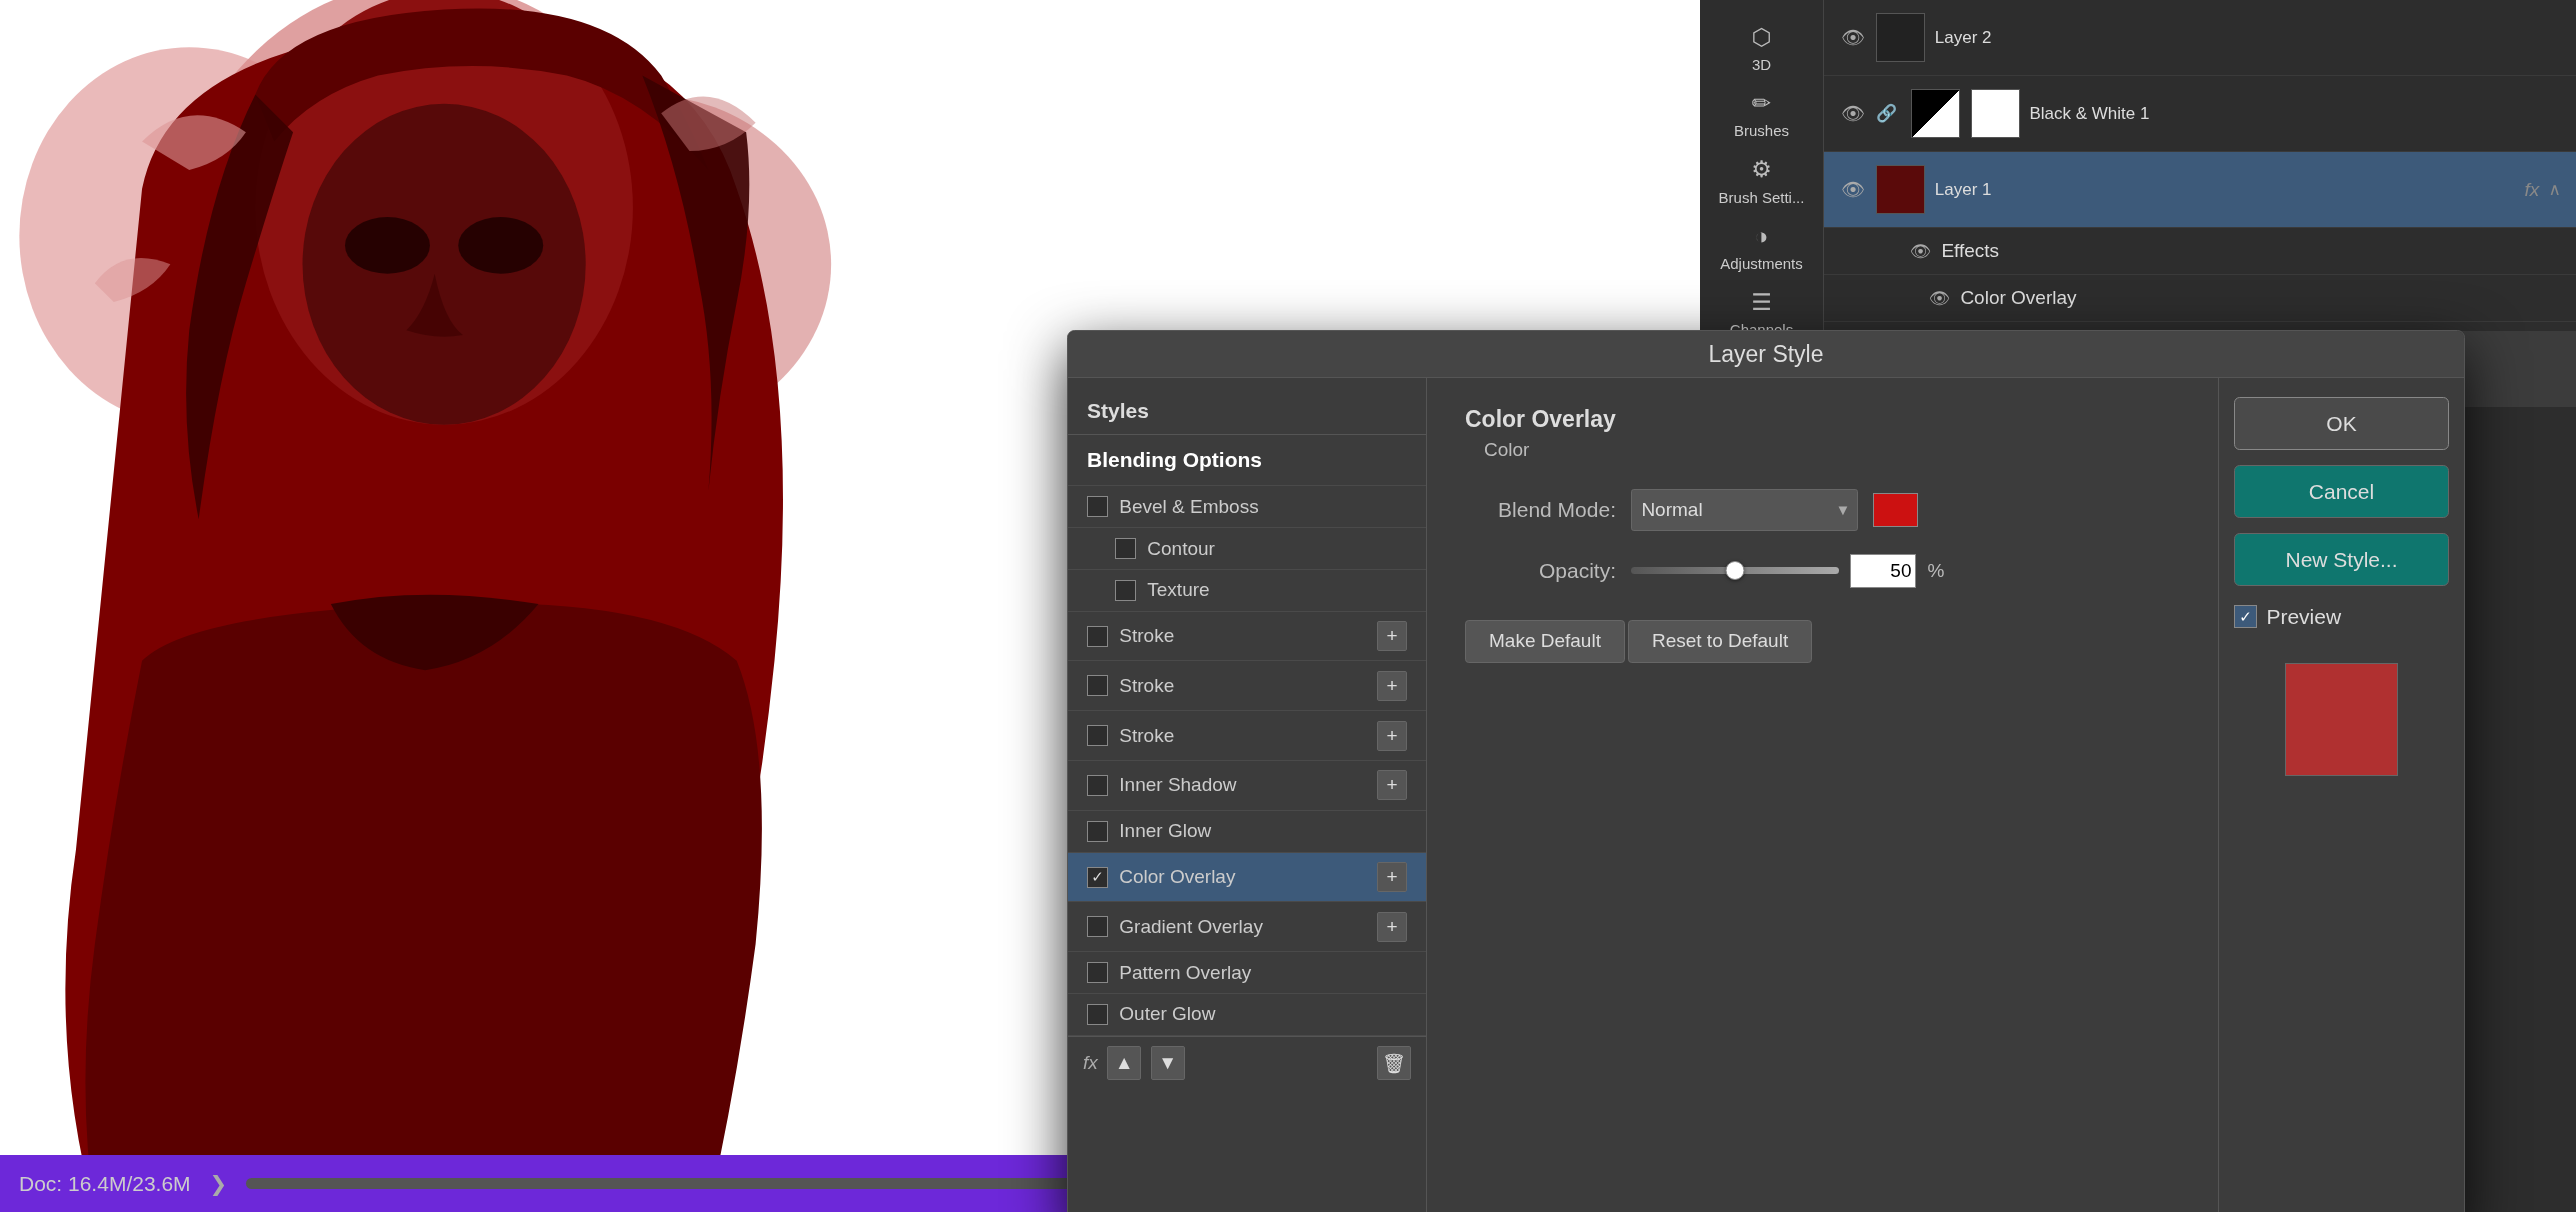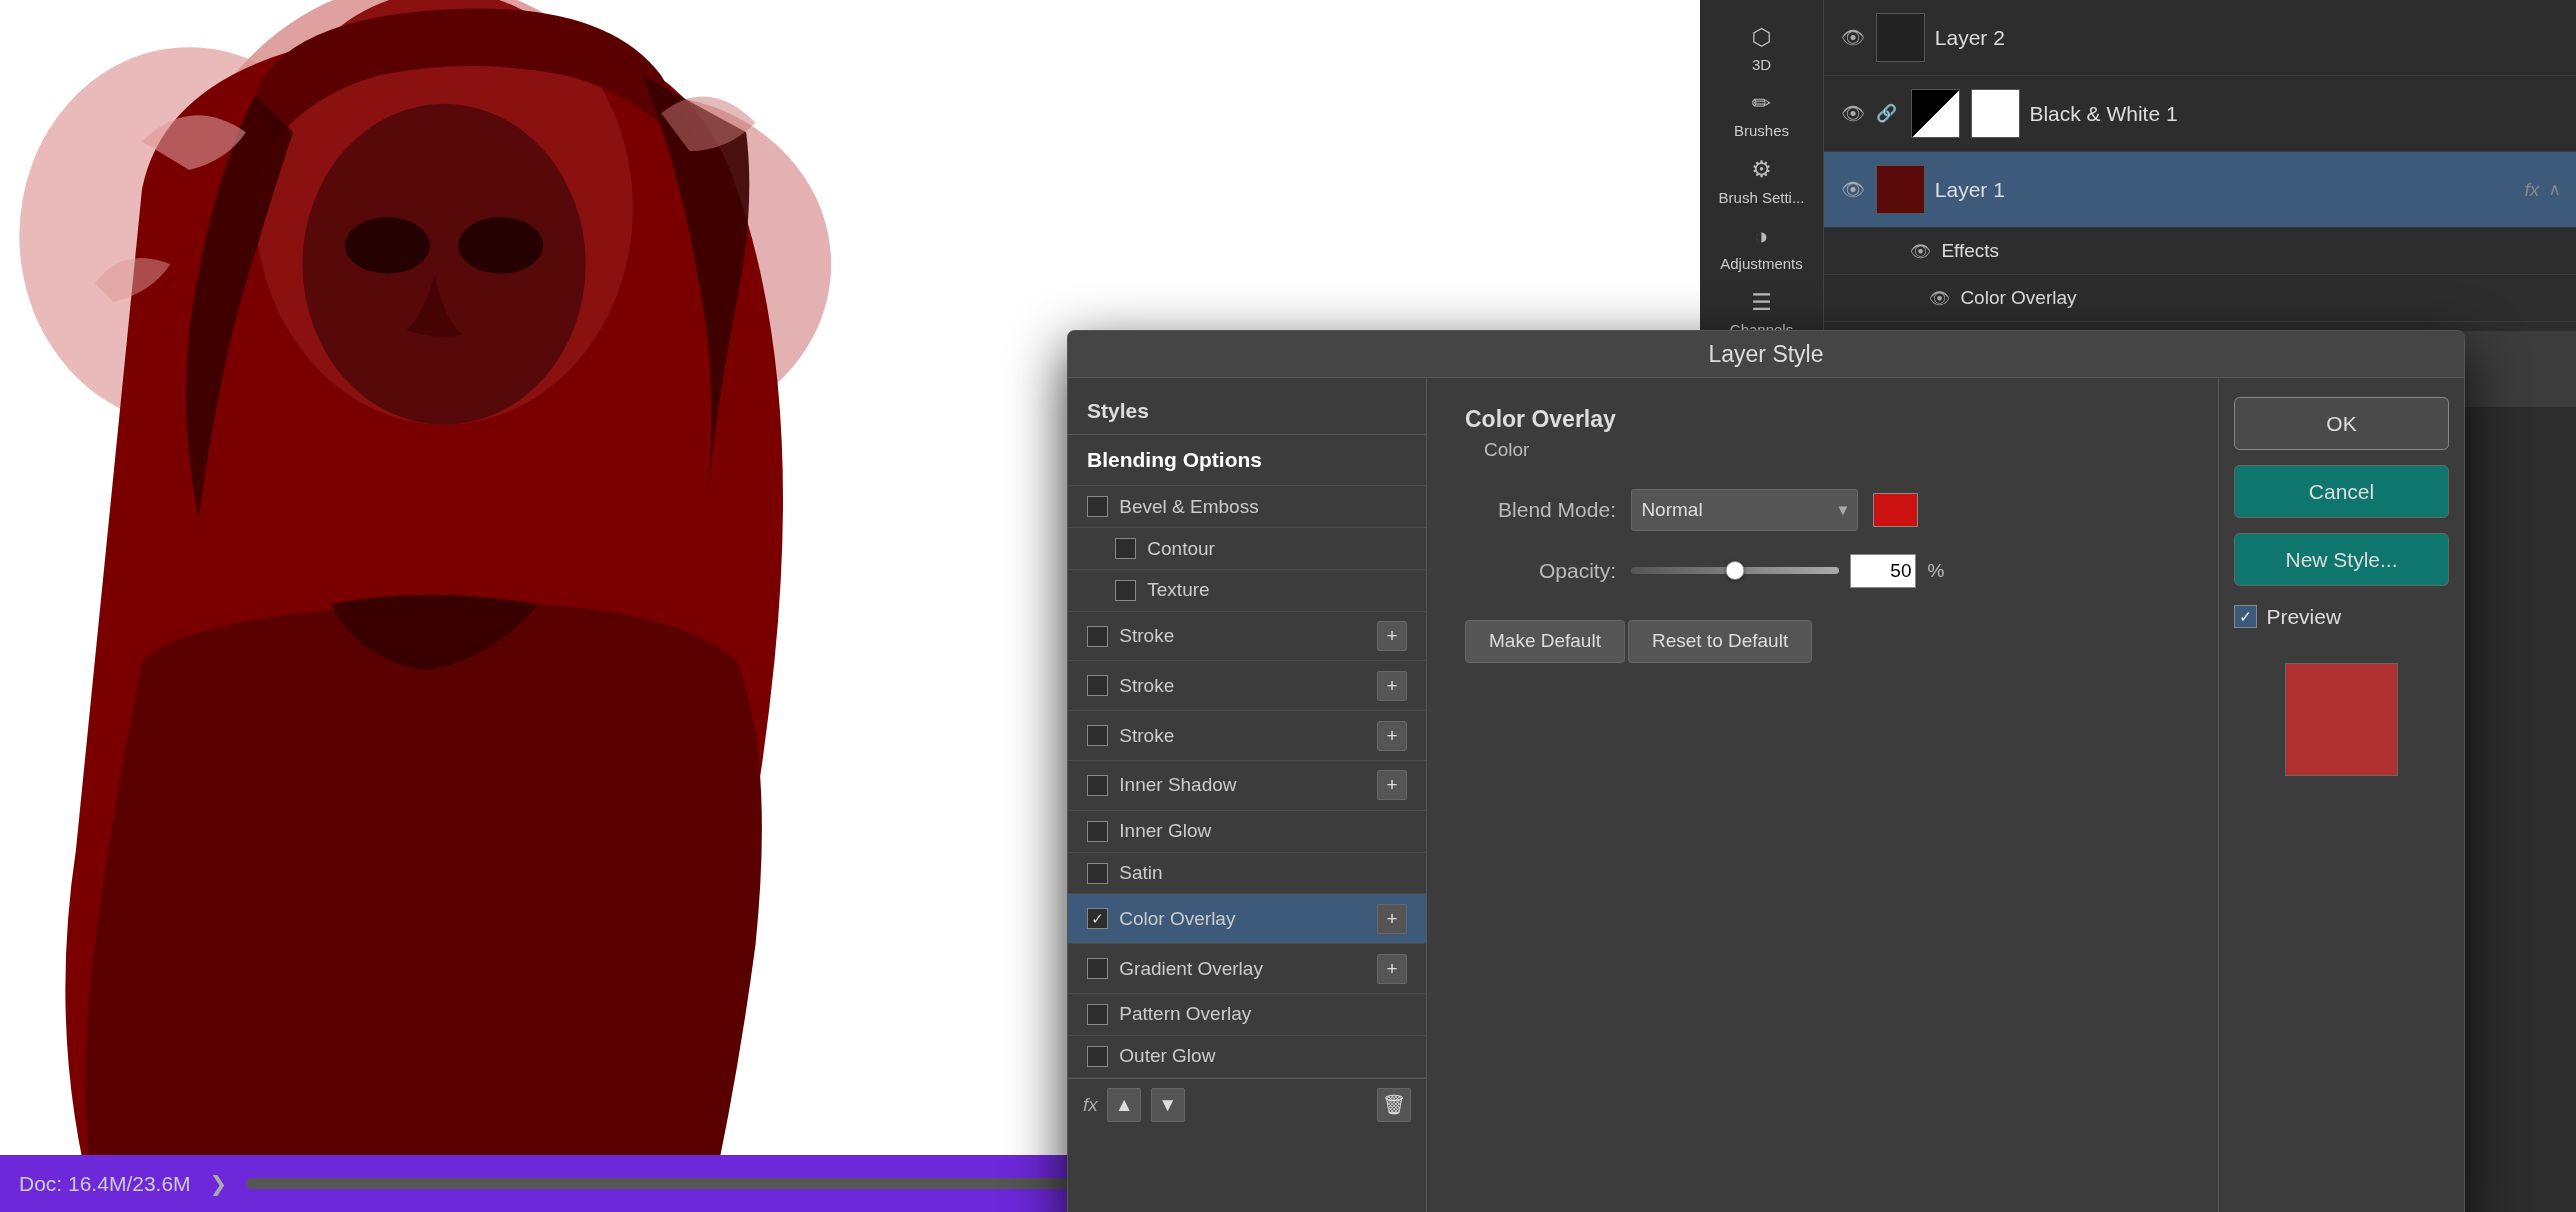--- a/index.html
+++ b/index.html
@@ -159,21 +159,21 @@
     .layer-thumb.black-white {
       background: linear-gradient(135deg, #000 50%, #fff 50%);
     }
 
     .layer-thumb.red {
       background: #8b1a1a;
     }
 
     .layer-name {
       color: #ddd;
-      font-size: 21px;
+      font-size: 17px;
       flex: 1;
     }
 
     .layer-fx {
       color: #888;
       font-size: 19px;
       font-style: italic;
     }
 
     .layer-expand {
@@ -736,24 +736,20 @@
         <div class="sidebar-checkbox"></div>
         <span class="sidebar-item-label">Inner Shadow</span>
         <div class="sidebar-add-btn">+</div>
       </div>
 
       <div class="sidebar-item-row">
         <div class="sidebar-checkbox"></div>
         <span class="sidebar-item-label">Inner Glow</span>
       </div>
 
-      <div class="sidebar-item-row">
-        <div class="sidebar-checkbox"></div>
-        <span class="sidebar-item-label">Satin</span>
-      </div>
 
       <div class="sidebar-item-row active">
         <div class="sidebar-checkbox checked"></div>
         <span class="sidebar-item-label">Color Overlay</span>
         <div class="sidebar-add-btn">+</div>
       </div>
 
       <div class="sidebar-item-row">
         <div class="sidebar-checkbox"></div>
         <span class="sidebar-item-label">Gradient Overlay</span>

